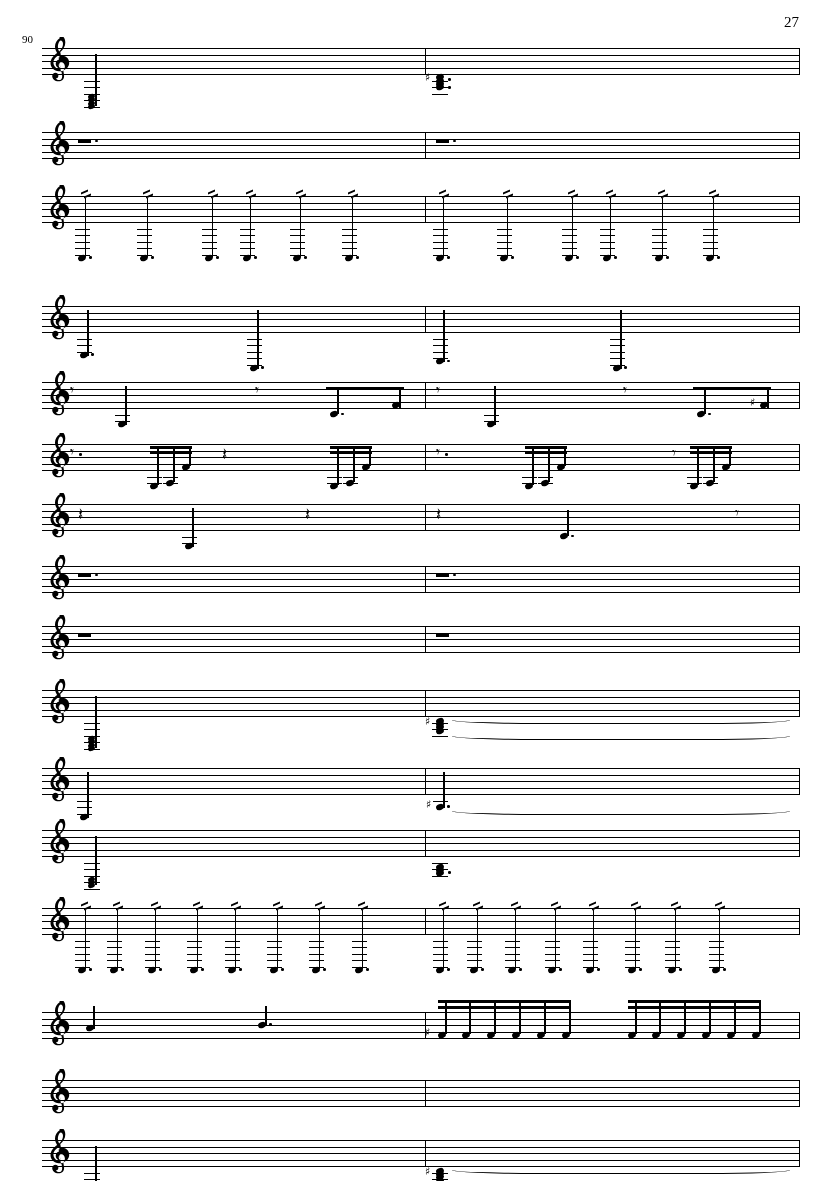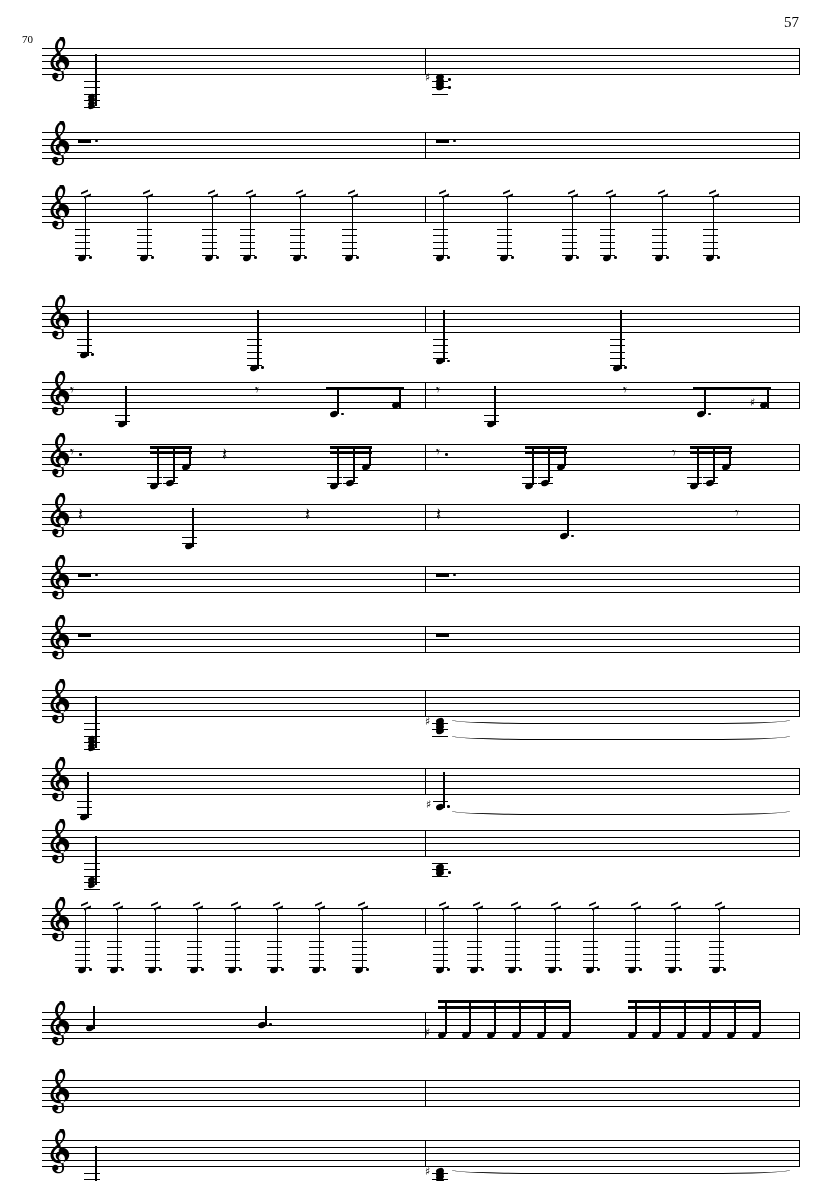--- a/index.html
+++ b/index.html
@@ -22,22 +22,22 @@
   .rest-q{position:absolute;font-family:"DejaVu Sans",sans-serif;font-size:17px;line-height:1;}
   .rest-8{position:absolute;font-family:"DejaVu Sans",sans-serif;font-size:15px;line-height:1;}
   .acc{position:absolute;font-family:"DejaVu Sans",sans-serif;font-size:11px;line-height:1;}
   .tie{position:absolute;border-bottom:1.1px solid #000;border-radius:50%/100%;height:7px;border-top:none;border-left:none;border-right:none;}
   .tremolo{position:absolute;width:7px;height:2.2px;background:#000;transform:skewY(-22deg);}
 </style>
 </head>
 <body>
 
 <div class="page">
-  <div class="page-number">57</div>
-  <div class="measure-number" style="left:22px;top:33px;">70</div>
+  <div class="page-number">27</div>
+  <div class="measure-number" style="left:22px;top:33px;">90</div>
   <div id="score">
       <div class="stave" style="left:42px;top:48px;width:758px;height:27px;">
         <div class="ln" style="top:0px;width:758px;"></div>
         <div class="ln" style="top:6.5px;width:758px;"></div>
         <div class="ln" style="top:13px;width:758px;"></div>
         <div class="ln" style="top:19.5px;width:758px;"></div>
         <div class="ln" style="top:26px;width:758px;"></div>
       </div>
       <div class="clef" style="left:46px;top:37px;">
         <svg width="26" height="50" viewBox="0 0 26 50">

